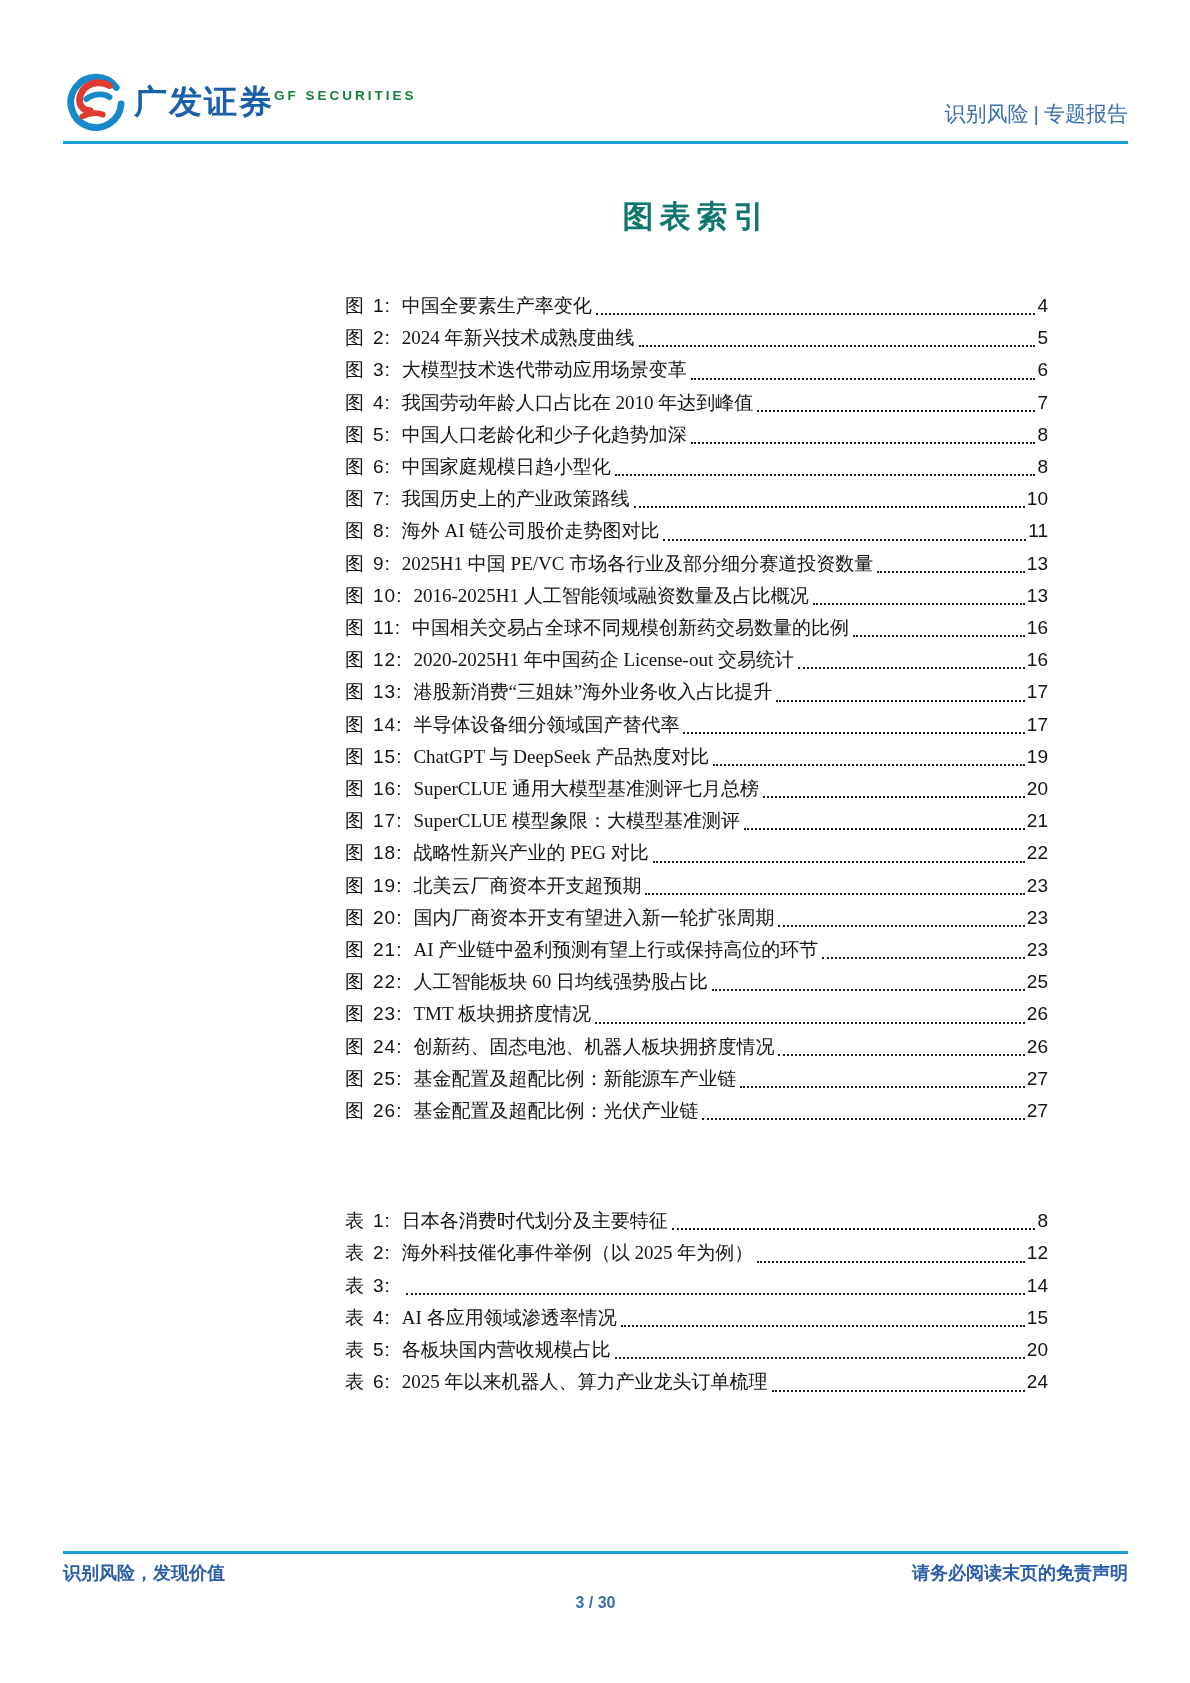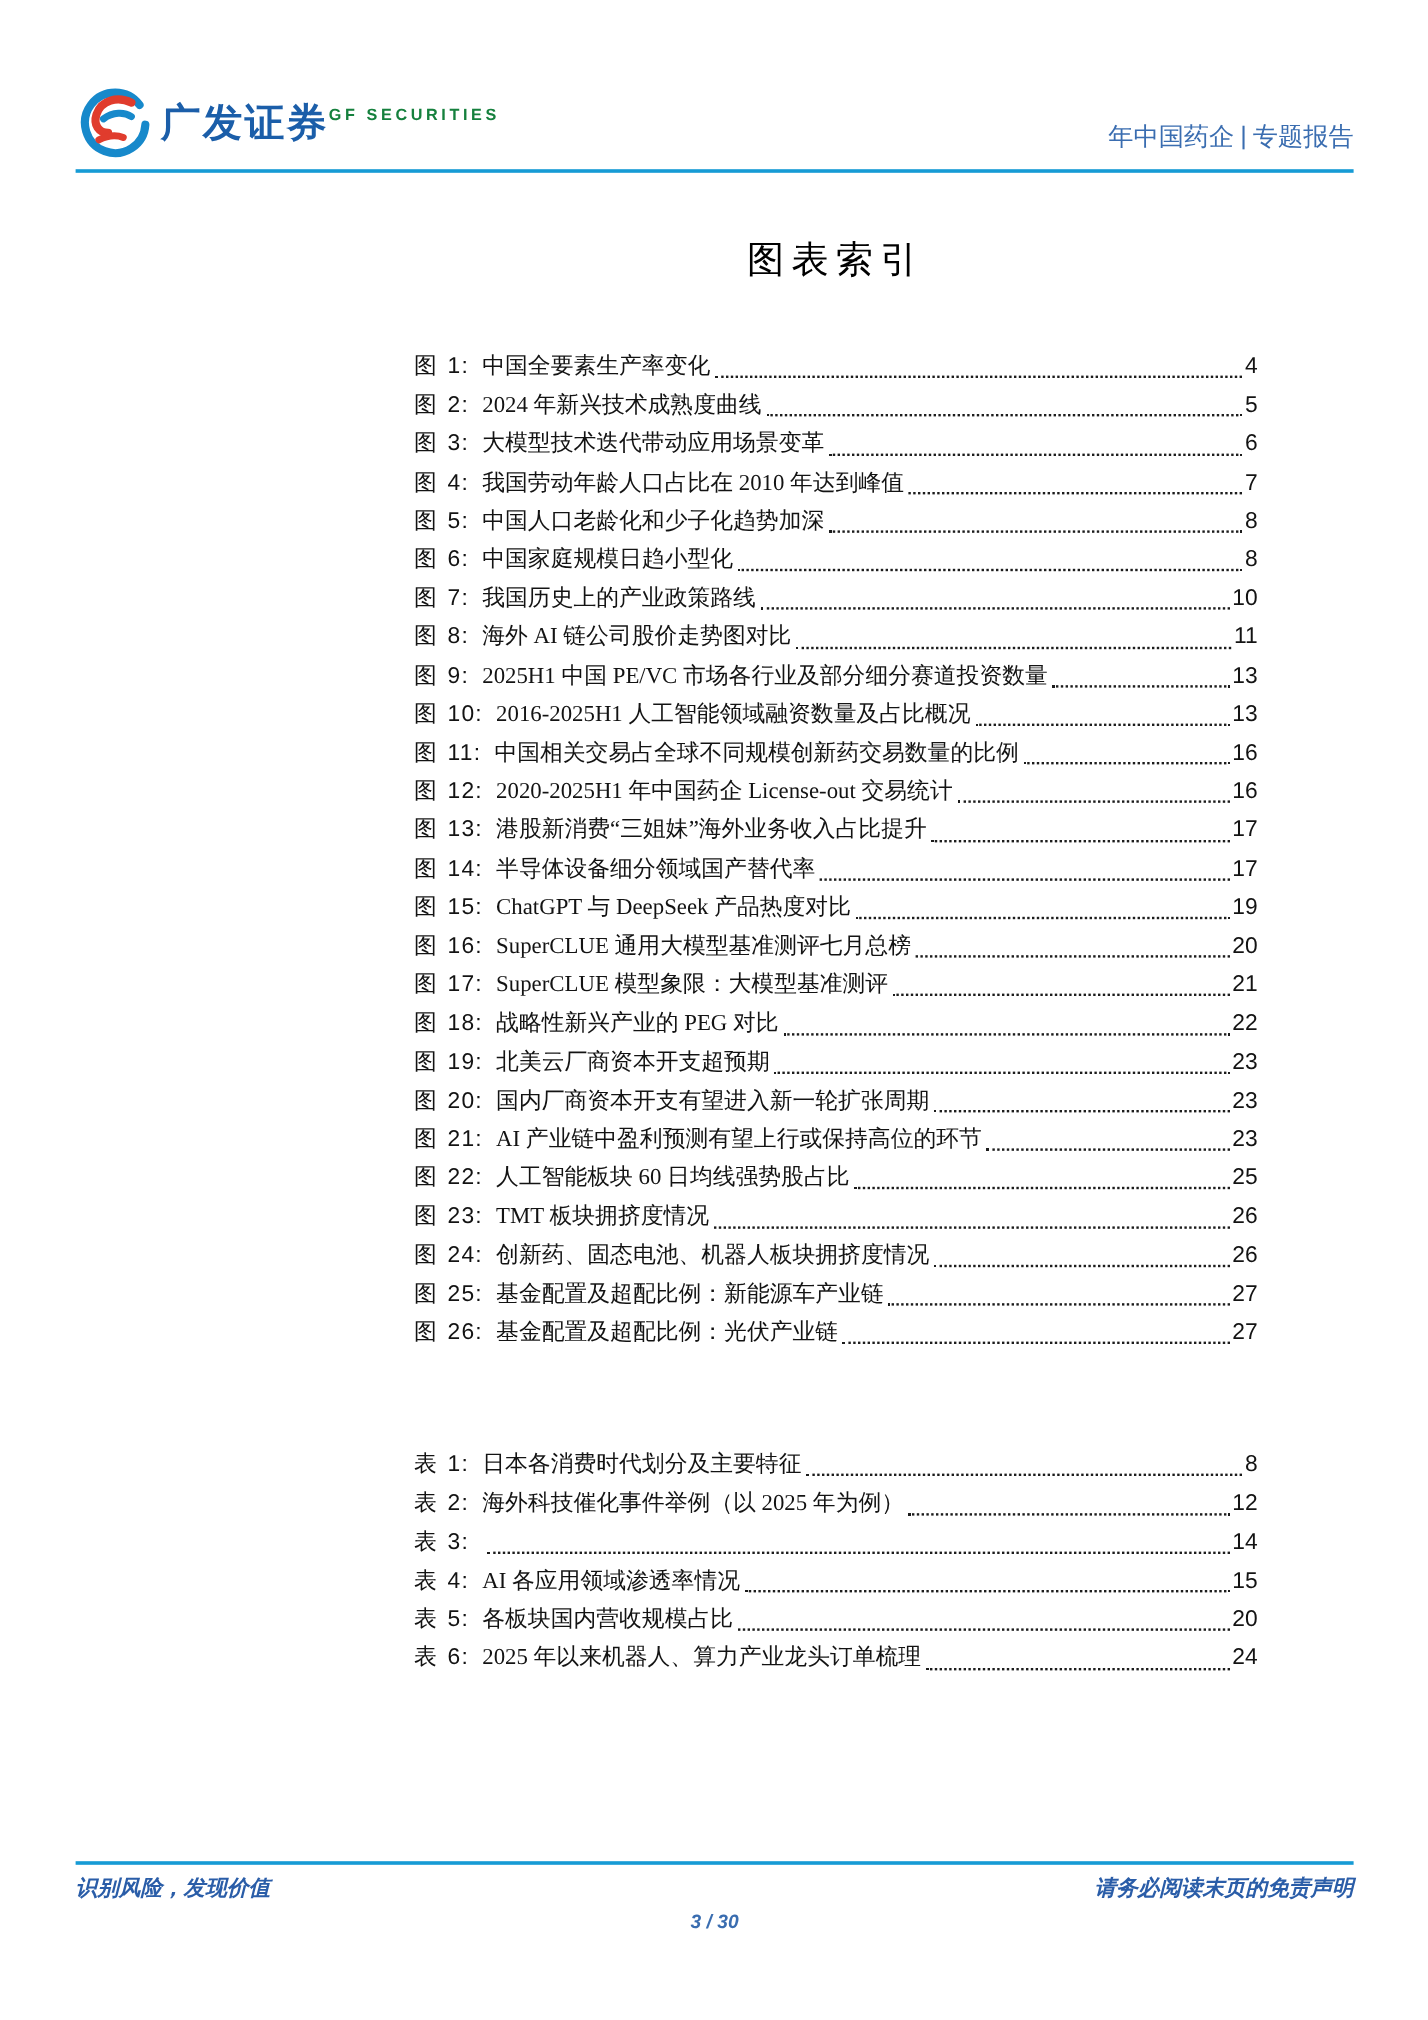--- a/index.html
+++ b/index.html
@@ -35,21 +35,21 @@
     font-family:"Liberation Sans", sans-serif;
     font-size:21px; color:#3A6DB0; font-weight:500;
     display:flex; align-items:center; gap:5px; padding-bottom:4px;
   }
   .header-right .divider { font-weight:300; color:#3A6DB0; }
 
   
   .toc-wrap { position:absolute; left:345px; width:703px; top:196px; }
   .toc-title {
     text-align:center;
-    font-size:31px; font-weight:normal; color:#000000;
+    font-size:31px; font-weight:bold; color:#0f766e;
     letter-spacing:6px;
     margin-bottom:52px;
   }
   .toc-list { width:100%; }
   .toc-row {
     display:flex; align-items:flex-end;
     font-size:19px; line-height:32.2px;
     white-space:nowrap;
   }
   .toc-row .prefix { margin-right:9px; }
@@ -68,21 +68,20 @@
     font-size:19px; font-weight:500;
   }
   .section-gap { height:78px; }
 
   
   .footer {
     position:absolute; left:63px; right:62px; top:1551px;
     border-top:3px solid #169BD5;
     padding-top:7px;
     font-family:"Liberation Sans", sans-serif;
-    font-style:italic;
   }
   .footer-line {
     display:flex; justify-content:space-between;
     font-size:18px; color:#2A5DA8; font-weight:600;
   }
   .footer-page {
     text-align:center; margin-top:9px;
     font-size:16px; color:#3A6DB0; font-weight:600;
   }
 </style>
@@ -102,21 +101,21 @@
           <path d="M 24 30 C 32 24 42 24 48 28" fill="none" stroke="#1789CB" stroke-width="6" stroke-linecap="round"></path>
           <path d="M 20 48 C 28 44 36 44 41 46" fill="none" stroke="#E03C2D" stroke-width="6" stroke-linecap="round"></path>
         </svg>
       </span>
       <span class="logo-text">
         <span class="logo-cn">广发证券</span>
         <span class="logo-en">GF SECURITIES</span>
       </span>
     </div>
     <div class="header-right">
-      <span>年中国药企</span>
+      <span>识别风险</span>
       <span class="divider">|</span>
       <span>专题报告</span>
     </div>
   </div>
 
   <div class="toc-wrap">
     <div class="toc-title">图表索引</div>
 
     <div class="toc-list" id="figures-list">
         <div class="toc-row">

